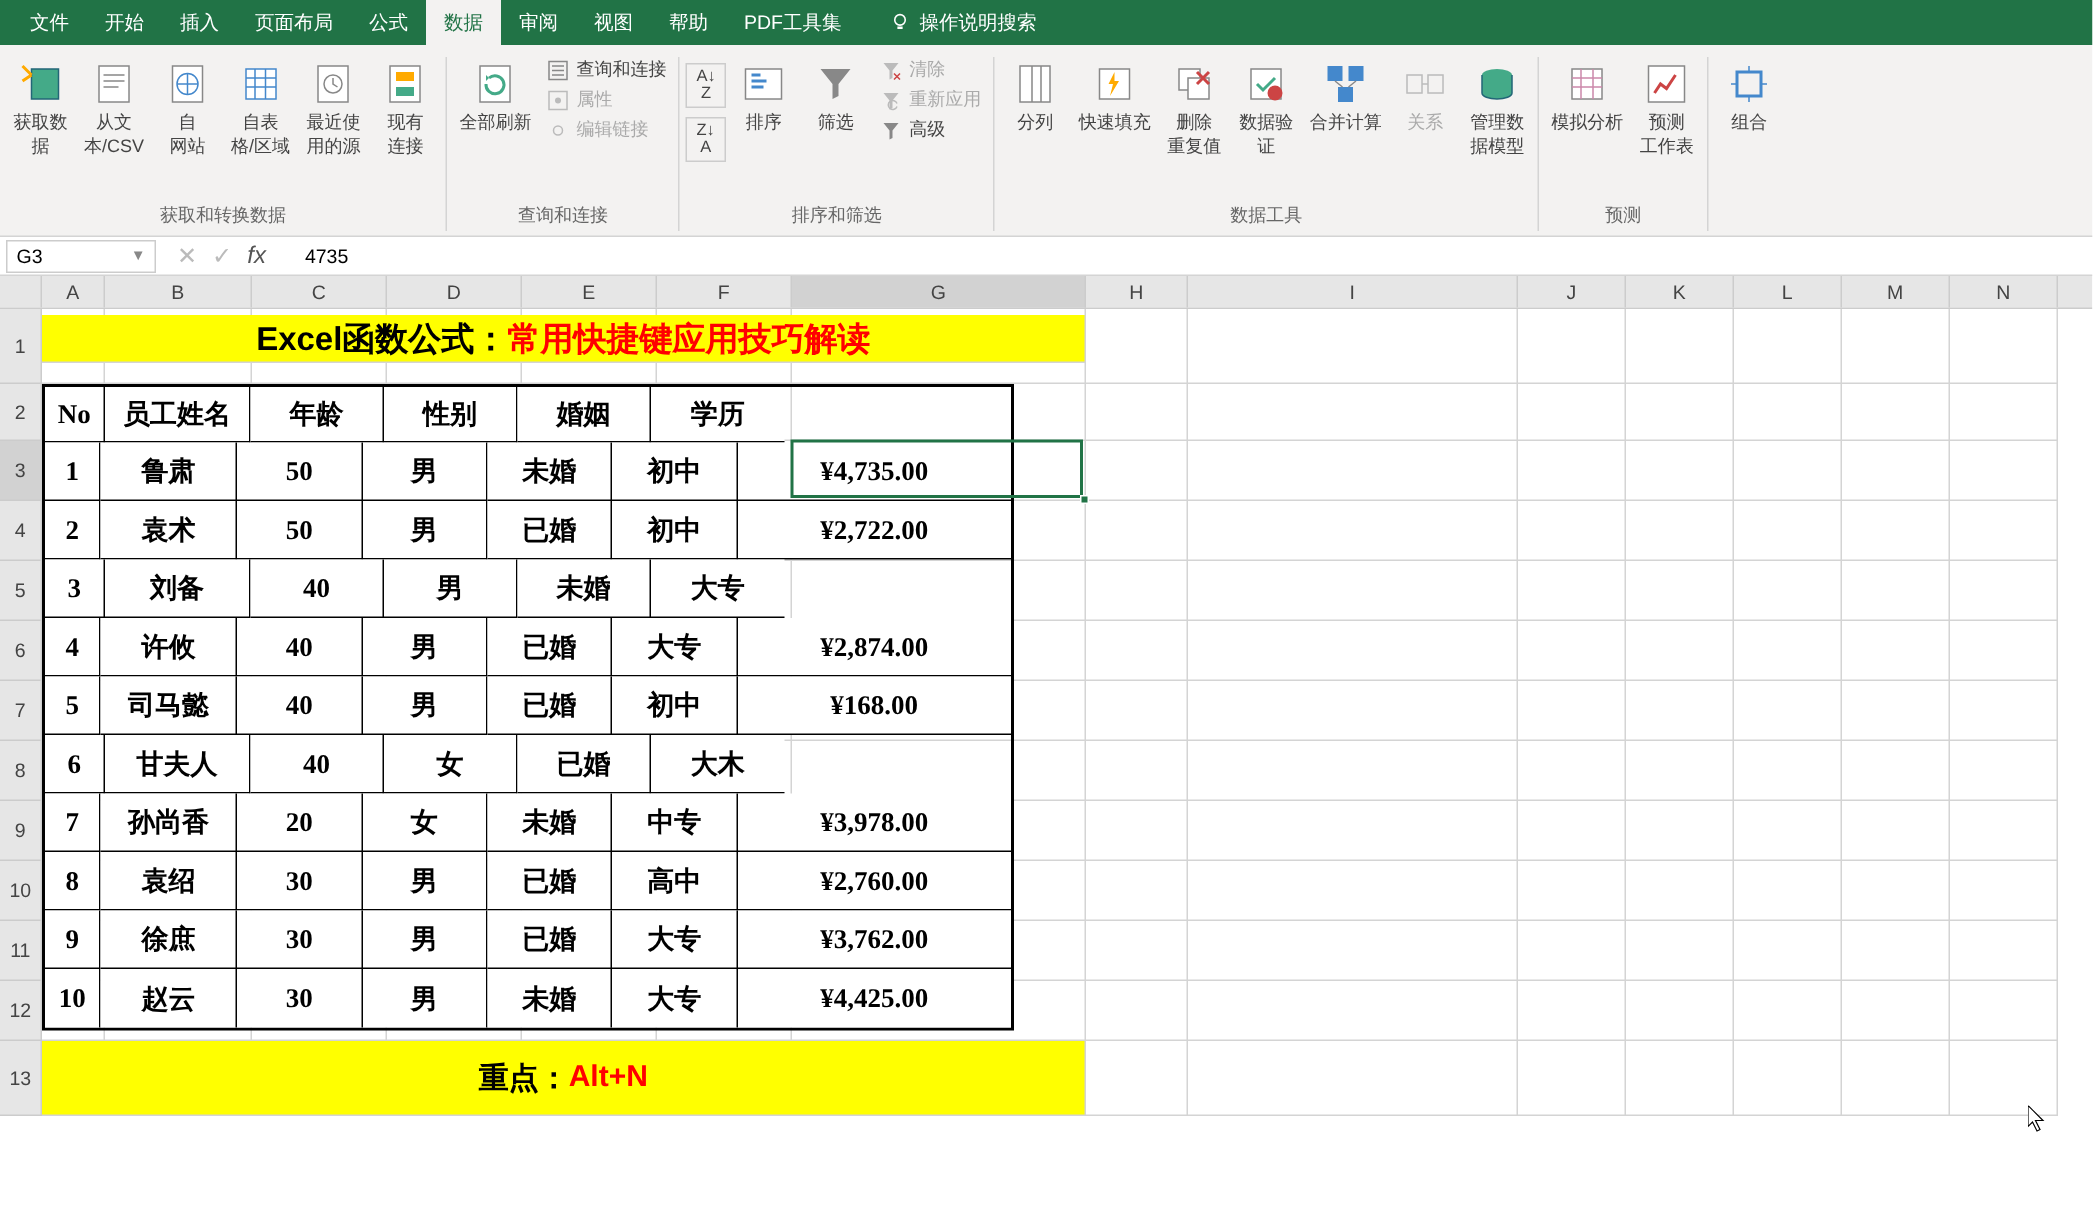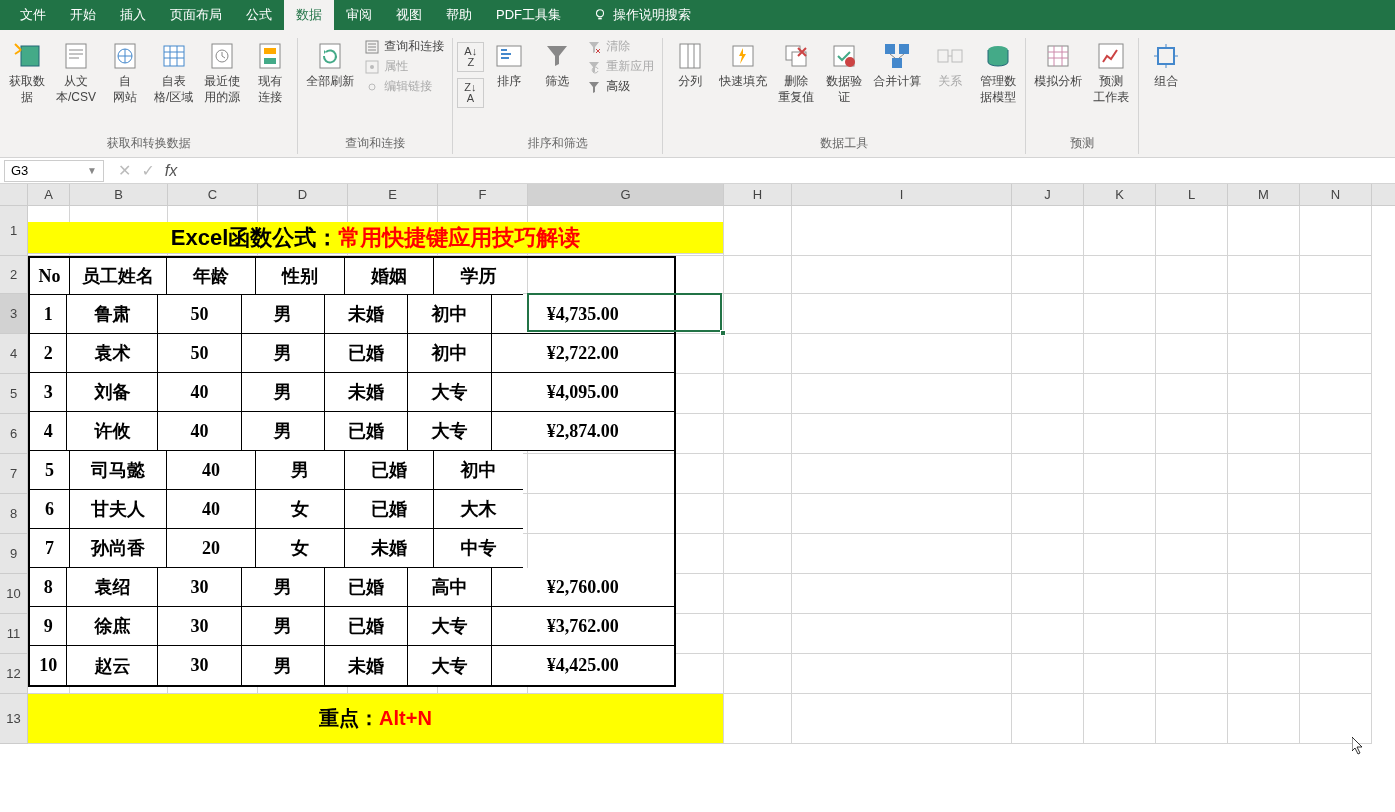--- a/index.html
+++ b/index.html
@@ -375,20 +375,21 @@
 <div class="formula-bar">
   <div class="name-box">
     <span>G3</span>
     <span class="dd">▼</span>
   </div>
   <div class="fx-btns">
     <span style="color:#bbb">✕</span>
     <span style="color:#bbb">✓</span>
     <span class="fx-label">fx</span>
   </div>
+  <div class="formula-input">4735</div>
 </div>
 
 <div class="sheet">
   <div class="col-headers">
     <div class="corner"></div>
     <div id="colh" style="display: flex;">
         <div class="col-h" style="width: 42px;">A</div>
         <div class="col-h" style="width: 98px;">B</div>
         <div class="col-h" style="width: 90px;">C</div>
         <div class="col-h" style="width: 90px;">D</div>
@@ -622,21 +623,21 @@
           <div class="cell" style="width: 90px; height: 50px;"></div>
           <div class="cell" style="width: 196px; height: 50px;"></div>
           <div class="cell" style="width: 68px; height: 50px;"></div>
           <div class="cell" style="width: 220px; height: 50px;"></div>
           <div class="cell" style="width: 72px; height: 50px;"></div>
           <div class="cell" style="width: 72px; height: 50px;"></div>
           <div class="cell" style="width: 72px; height: 50px;"></div>
           <div class="cell" style="width: 72px; height: 50px;"></div>
           <div class="cell" style="width: 72px; height: 50px;"></div>
         </div>
-        <div class="cell title-cell" style="position: absolute; left: 0px; top: 16px; width: 696px; height: 32px; border-right: 1px solid rgb(212, 212, 212); border-bottom: 1px solid rgb(212, 212, 212);">
+        <div class="cell title-cell" style="position: absolute; left: 0px; top: 4px; width: 696px; height: 32px; border-right: 1px solid rgb(212, 212, 212); border-bottom: 1px solid rgb(212, 212, 212);">
           <span class="black">Excel函数公式：</span>
           <span class="red">常用快捷键应用技巧解读</span>
         </div>
         <div class="tbl" style="left: 0px; top: 50px; width: 648px;">
           <div class="tbl-row">
             <div class="tbl-cell" style="width: 40px; height: 37px;">No</div>
             <div class="tbl-cell" style="width: 97px; height: 37px;">员工姓名</div>
             <div class="tbl-cell" style="width: 89px; height: 37px;">年龄</div>
             <div class="tbl-cell" style="width: 89px; height: 37px;">性别</div>
             <div class="tbl-cell" style="width: 89px; height: 37px;">婚姻</div>
@@ -660,54 +661,55 @@
             <div class="tbl-cell" style="width: 89px; height: 39px;">初中</div>
             <div class="tbl-cell" style="width: 195px; height: 39px;">¥2,722.00</div>
           </div>
           <div class="tbl-row">
             <div class="tbl-cell" style="width: 40px; height: 39px;">3</div>
             <div class="tbl-cell" style="width: 97px; height: 39px;">刘备</div>
             <div class="tbl-cell" style="width: 89px; height: 39px;">40</div>
             <div class="tbl-cell" style="width: 89px; height: 39px;">男</div>
             <div class="tbl-cell" style="width: 89px; height: 39px;">未婚</div>
             <div class="tbl-cell" style="width: 89px; height: 39px;">大专</div>
-            <div class="tbl-cell" style="width: 195px; height: 39px;">¥4,095.00</div>
           </div>
           <div class="tbl-row">
             <div class="tbl-cell" style="width: 40px; height: 39px;">4</div>
             <div class="tbl-cell" style="width: 97px; height: 39px;">许攸</div>
             <div class="tbl-cell" style="width: 89px; height: 39px;">40</div>
             <div class="tbl-cell" style="width: 89px; height: 39px;">男</div>
             <div class="tbl-cell" style="width: 89px; height: 39px;">已婚</div>
             <div class="tbl-cell" style="width: 89px; height: 39px;">大专</div>
             <div class="tbl-cell" style="width: 195px; height: 39px;">¥2,874.00</div>
           </div>
           <div class="tbl-row">
             <div class="tbl-cell" style="width: 40px; height: 39px;">5</div>
             <div class="tbl-cell" style="width: 97px; height: 39px;">司马懿</div>
             <div class="tbl-cell" style="width: 89px; height: 39px;">40</div>
             <div class="tbl-cell" style="width: 89px; height: 39px;">男</div>
             <div class="tbl-cell" style="width: 89px; height: 39px;">已婚</div>
             <div class="tbl-cell" style="width: 89px; height: 39px;">初中</div>
+            <div class="tbl-cell" style="width: 195px; height: 39px;">¥168.00</div>
           </div>
           <div class="tbl-row">
             <div class="tbl-cell" style="width: 40px; height: 39px;">6</div>
             <div class="tbl-cell" style="width: 97px; height: 39px;">甘夫人</div>
             <div class="tbl-cell" style="width: 89px; height: 39px;">40</div>
             <div class="tbl-cell" style="width: 89px; height: 39px;">女</div>
             <div class="tbl-cell" style="width: 89px; height: 39px;">已婚</div>
             <div class="tbl-cell" style="width: 89px; height: 39px;">大木</div>
           </div>
           <div class="tbl-row">
             <div class="tbl-cell" style="width: 40px; height: 39px;">7</div>
             <div class="tbl-cell" style="width: 97px; height: 39px;">孙尚香</div>
             <div class="tbl-cell" style="width: 89px; height: 39px;">20</div>
             <div class="tbl-cell" style="width: 89px; height: 39px;">女</div>
             <div class="tbl-cell" style="width: 89px; height: 39px;">未婚</div>
             <div class="tbl-cell" style="width: 89px; height: 39px; text-align: right;">中专</div>
+            <div class="tbl-cell" style="width: 195px; height: 39px;">¥3,978.00</div>
           </div>
           <div class="tbl-row">
             <div class="tbl-cell" style="width: 40px; height: 39px;">8</div>
             <div class="tbl-cell" style="width: 97px; height: 39px;">袁绍</div>
             <div class="tbl-cell" style="width: 89px; height: 39px;">30</div>
             <div class="tbl-cell" style="width: 89px; height: 39px;">男</div>
             <div class="tbl-cell" style="width: 89px; height: 39px;">已婚</div>
             <div class="tbl-cell" style="width: 89px; height: 39px;">高中</div>
             <div class="tbl-cell" style="width: 195px; height: 39px;">¥2,760.00</div>
           </div>

